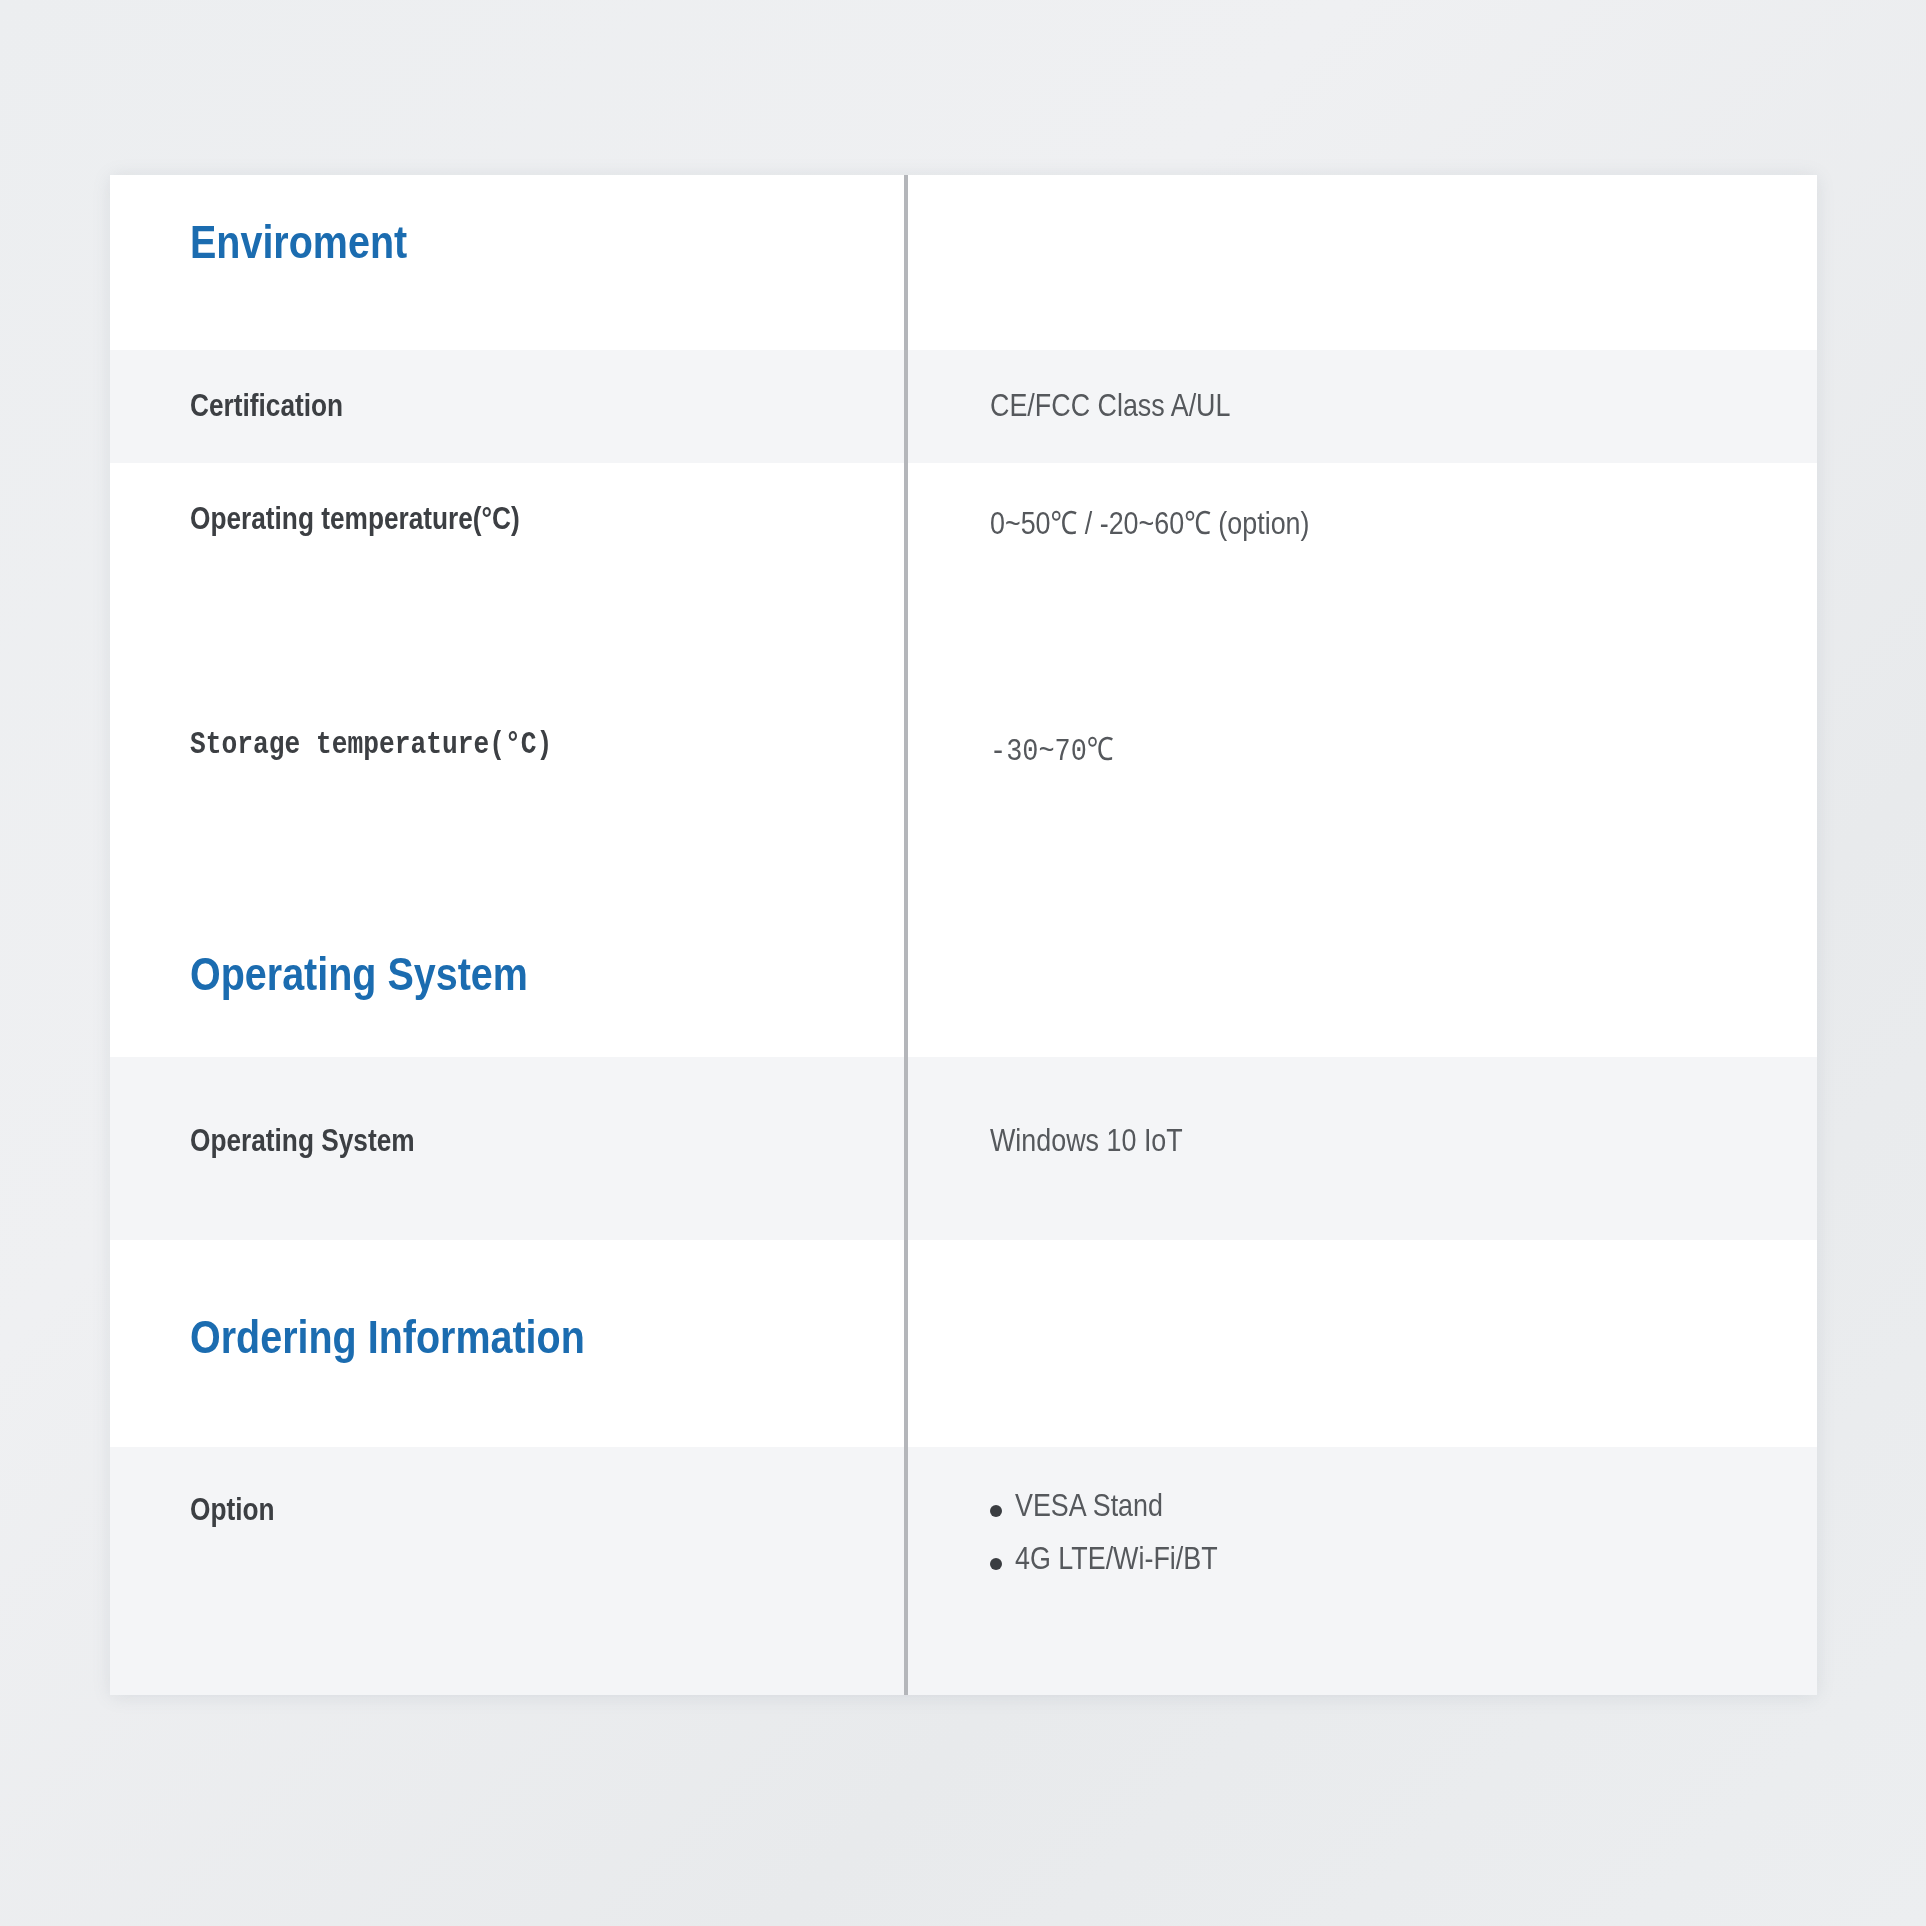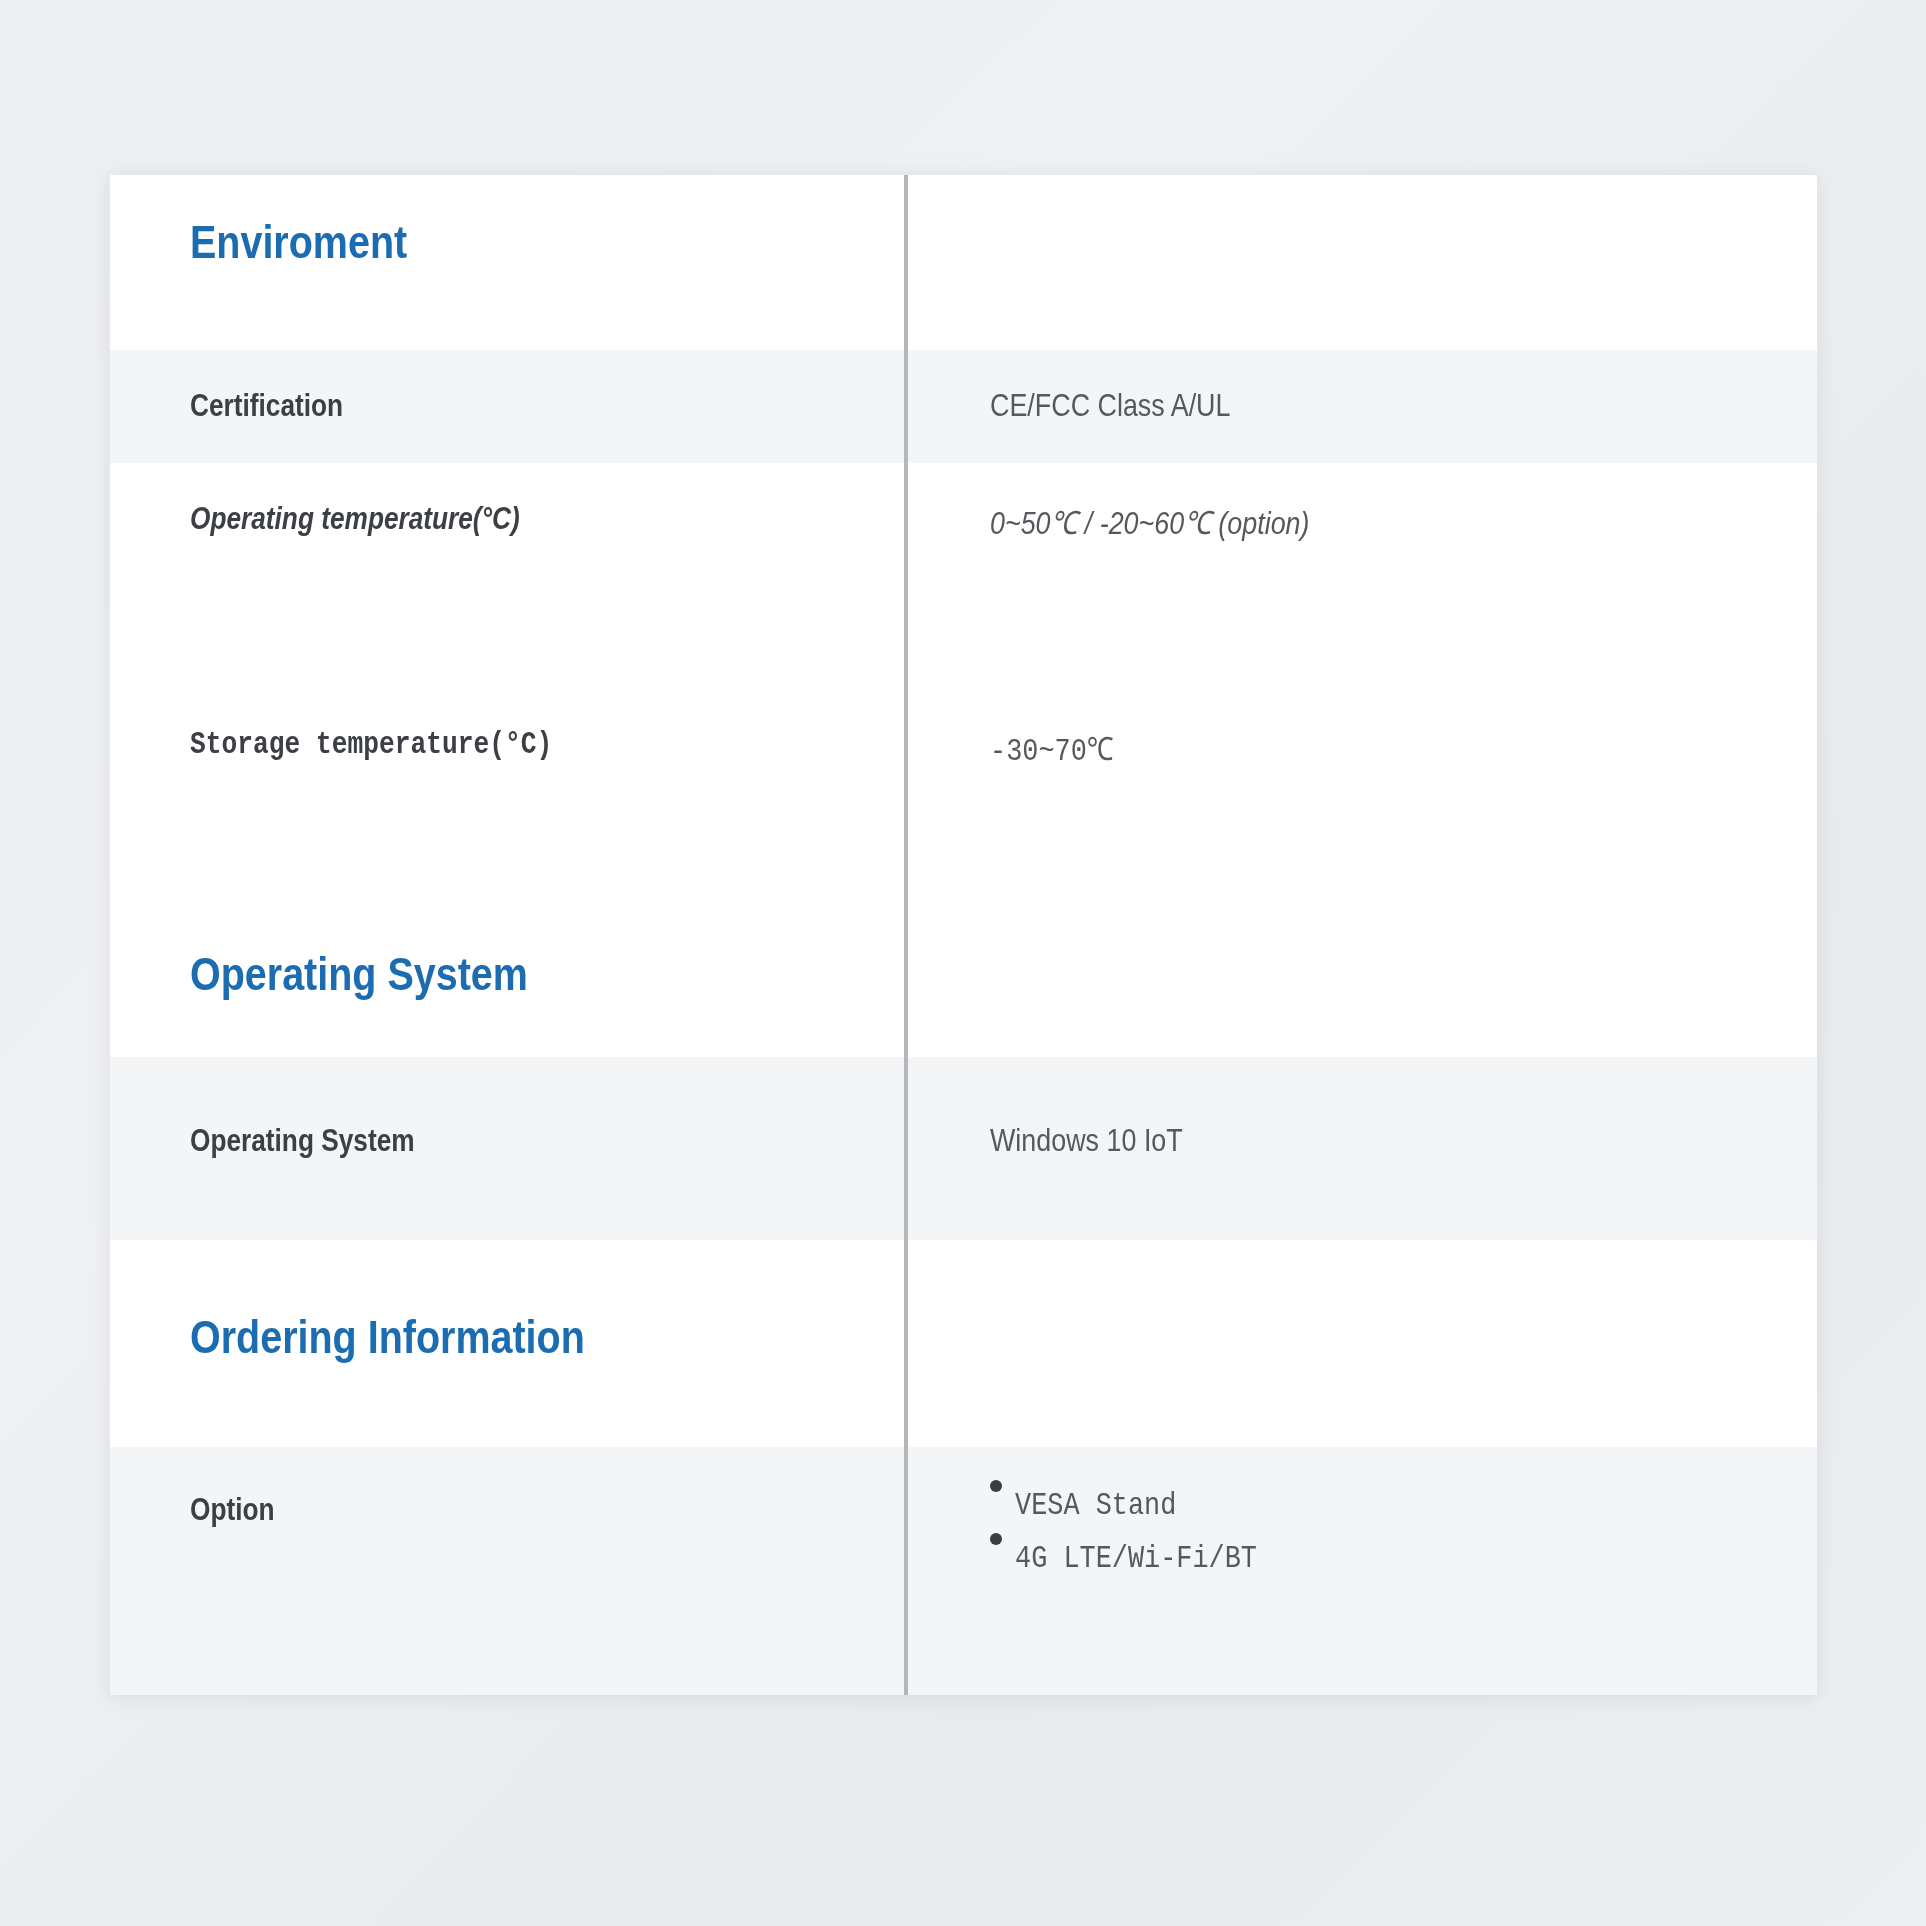--- a/index.html
+++ b/index.html
@@ -88,24 +88,23 @@
 
   
   .bullet-list {
     position: absolute;
     left: 880px;
     top: 0;
     width: 814px;
   }
   .bullet-item {
     display: flex;
-    align-items: flex-start;
+    align-items: flex-end;
     margin-bottom: 15.6px;
     white-space: nowrap;
-    font-family: Liberation Mono, monospace;
   }
   .bullet-dot {
     width: 12px;
     height: 12px;
     border-radius: 50%;
     background: #3a3d41;
     margin-right: 12.7px;
     flex: 0 0 auto;
     position: relative;
     top: -7px;
@@ -124,21 +123,21 @@
 
   <div class="row plain" style="top:0px;height:175px;">
     <div class="section-heading" style="top:39px;">Enviroment</div>
   </div>
 
   <div class="row shaded" style="top:175px;height:113px;">
     <div class="cell-label" style="top:37px;">Certification</div>
     <div class="cell-value" style="top:37px;">CE/FCC Class A/UL</div>
   </div>
 
-  <div class="row plain" style="top:288px;height:113px;font-style:italic;">
+  <div class="row plain" style="top:288px;height:113px;">
     <div class="cell-label" style="top:37px;">Operating temperature(°C)</div>
     <div class="cell-value" style="top:37px;">0~50℃ / -20~60℃ (option)</div>
   </div>
 
 
   <div class="row plain" style="top:514px;height:241px;font-family:Liberation Mono, monospace;">
     <div class="cell-label" style="top:37px;">Storage temperature(°C)</div>
     <div class="cell-value" style="top:37px;">-30~70℃</div>
   </div>
 

